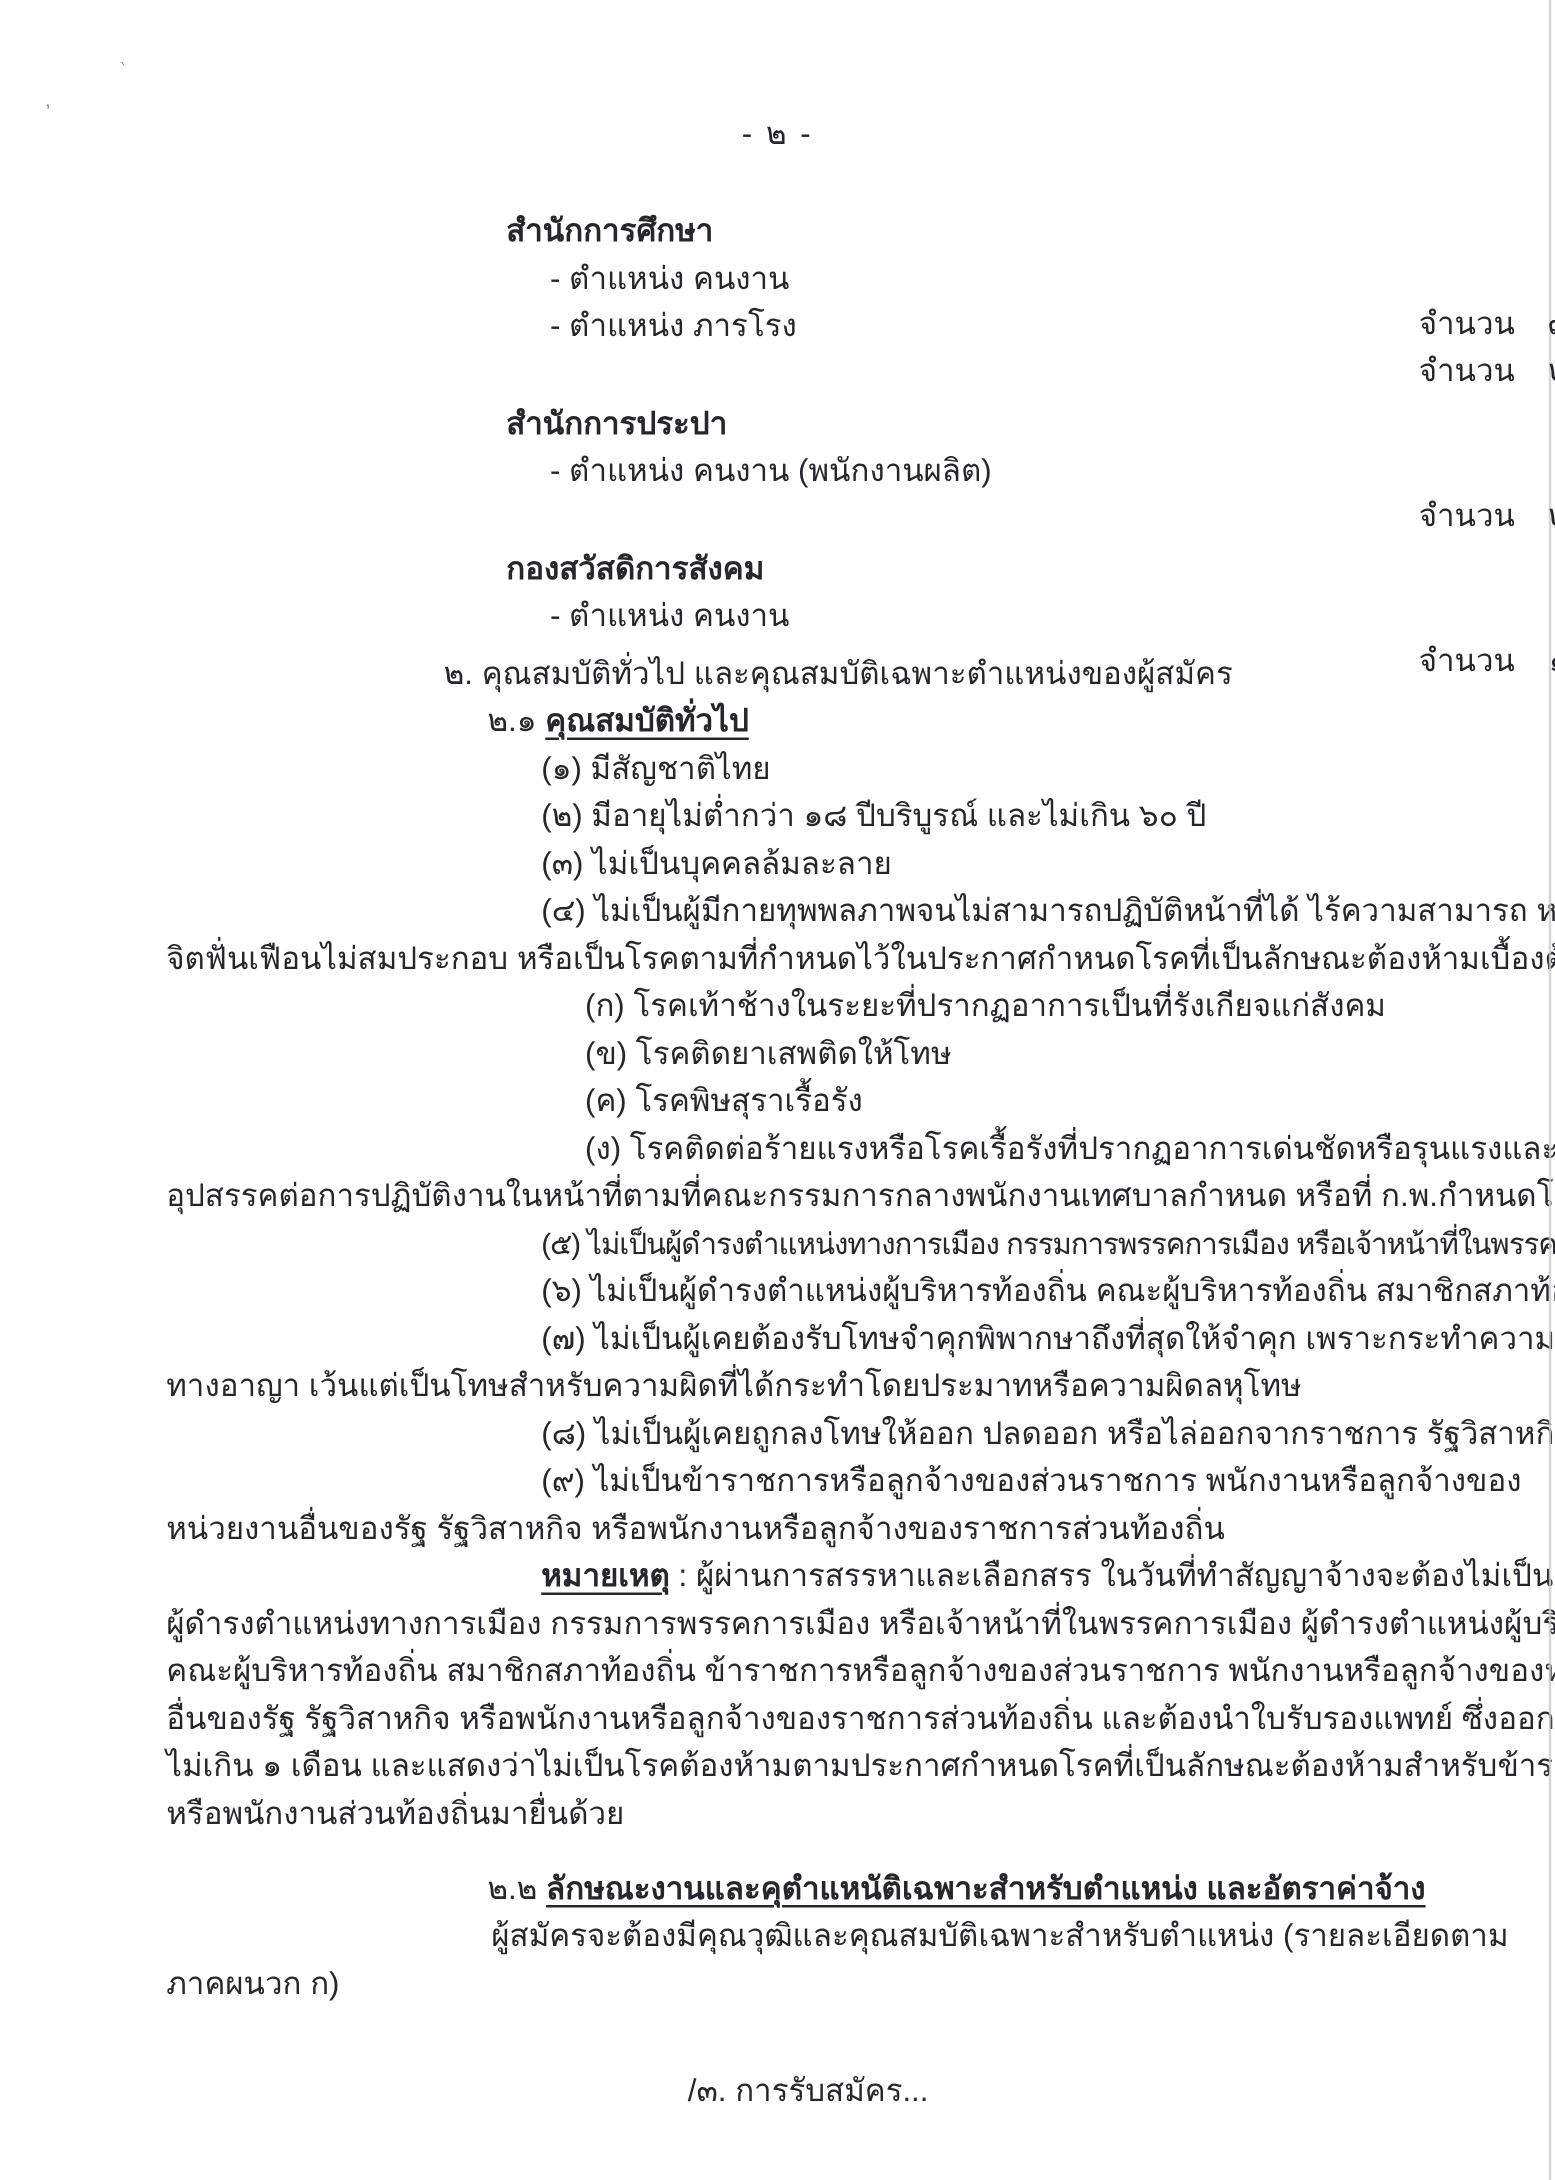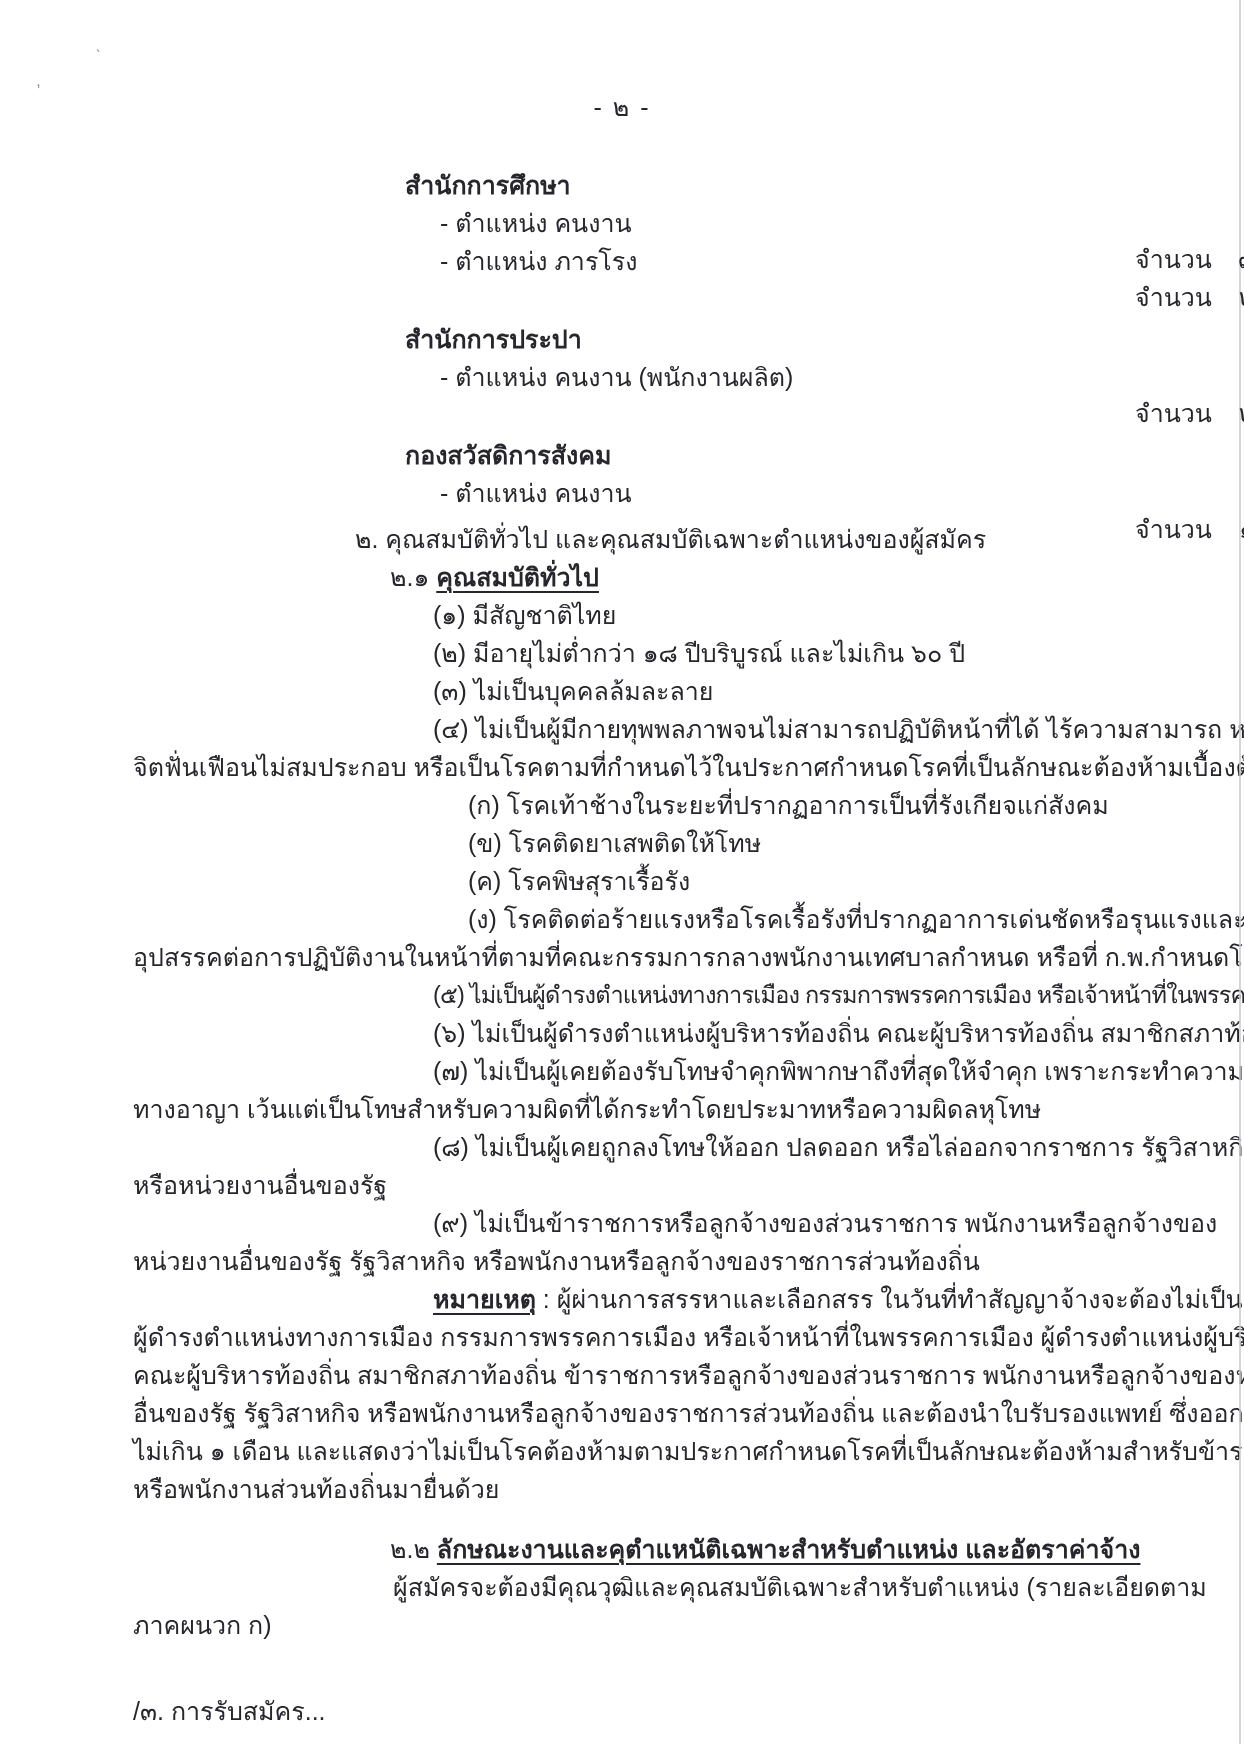--- a/index.html
+++ b/index.html
@@ -39,21 +39,21 @@
   .line.section{ margin-left:222px; }
   .line.sub{ margin-left:257px; }
   .line.item{ margin-left:300px; }
   .line.subitem{ margin-left:335px; }
   .line.intro{ margin-left:260px; }
   .line.gap{ margin-top:22px; }
   .line.condensed{ letter-spacing:-0.8px; font-size:23.5px; }
   .seg-n{ font-weight:normal; }
   .seg-b{ font-weight:normal; }
   .seg-bu{ font-weight:bold; text-decoration:underline; text-underline-offset:5px; text-decoration-thickness:1.5px; }
-  .footer-line{ margin-top:48px; text-align:left; padding-right:0; }
+  .footer-line{ margin-top:48px; text-align:center; padding-right:0; }
 </style>
 </head>
 <body>
 
 <div class="page">
   <div class="scan-edge"></div>
   <span class="artifact a1">`</span>
   <span class="artifact a2">‚</span>
 
   <div class="page-number">- ๒ -</div>
@@ -91,21 +91,20 @@
         <div class="line subitem"><span class="seg-n">(ก) โรคเท้าช้างในระยะที่ปรากฏอาการเป็นที่รังเกียจแก่สังคม</span></div>
         <div class="line subitem"><span class="seg-n">(ข) โรคติดยาเสพติดให้โทษ</span></div>
         <div class="line subitem"><span class="seg-n">(ค) โรคพิษสุราเรื้อรัง</span></div>
         <div class="line subitem"><span class="seg-n">(ง) โรคติดต่อร้ายแรงหรือโรคเรื้อรังที่ปรากฏอาการเด่นชัดหรือรุนแรงและเป็น</span></div>
         <div class="line flush"><span class="seg-n">อุปสรรคต่อการปฏิบัติงานในหน้าที่ตามที่คณะกรรมการกลางพนักงานเทศบาลกำหนด หรือที่ ก.พ.กำหนดโดยอนุโลม</span></div>
         <div class="line item condensed"><span class="seg-n">(๕) ไม่เป็นผู้ดำรงตำแหน่งทางการเมือง กรรมการพรรคการเมือง หรือเจ้าหน้าที่ในพรรคการเมือง</span></div>
         <div class="line item"><span class="seg-n">(๖) ไม่เป็นผู้ดำรงตำแหน่งผู้บริหารท้องถิ่น คณะผู้บริหารท้องถิ่น สมาชิกสภาท้องถิ่น</span></div>
         <div class="line item"><span class="seg-n">(๗) ไม่เป็นผู้เคยต้องรับโทษจำคุกพิพากษาถึงที่สุดให้จำคุก เพราะกระทำความผิด</span></div>
         <div class="line flush"><span class="seg-n">ทางอาญา เว้นแต่เป็นโทษสำหรับความผิดที่ได้กระทำโดยประมาทหรือความผิดลหุโทษ</span></div>
         <div class="line item"><span class="seg-n">(๘) ไม่เป็นผู้เคยถูกลงโทษให้ออก ปลดออก หรือไล่ออกจากราชการ รัฐวิสาหกิจ</span></div>
-        <div class="line flush"><span class="seg-n">หรือหน่วยงานอื่นของรัฐ</span></div>
         <div class="line item"><span class="seg-n">(๙) ไม่เป็นข้าราชการหรือลูกจ้างของส่วนราชการ พนักงานหรือลูกจ้างของ</span></div>
         <div class="line flush"><span class="seg-n">หน่วยงานอื่นของรัฐ รัฐวิสาหกิจ หรือพนักงานหรือลูกจ้างของราชการส่วนท้องถิ่น</span></div>
         <div class="line item"><span class="seg-bu">หมายเหตุ</span><span class="seg-n"> : ผู้ผ่านการสรรหาและเลือกสรร ในวันที่ทำสัญญาจ้างจะต้องไม่เป็น</span></div>
         <div class="line flush"><span class="seg-n">ผู้ดำรงตำแหน่งทางการเมือง กรรมการพรรคการเมือง หรือเจ้าหน้าที่ในพรรคการเมือง ผู้ดำรงตำแหน่งผู้บริหารท้องถิ่น</span></div>
         <div class="line flush"><span class="seg-n">คณะผู้บริหารท้องถิ่น สมาชิกสภาท้องถิ่น ข้าราชการหรือลูกจ้างของส่วนราชการ พนักงานหรือลูกจ้างของหน่วยงาน</span></div>
         <div class="line flush"><span class="seg-n">อื่นของรัฐ รัฐวิสาหกิจ หรือพนักงานหรือลูกจ้างของราชการส่วนท้องถิ่น และต้องนำใบรับรองแพทย์ ซึ่งออกให้</span></div>
         <div class="line flush"><span class="seg-n">ไม่เกิน ๑ เดือน และแสดงว่าไม่เป็นโรคต้องห้ามตามประกาศกำหนดโรคที่เป็นลักษณะต้องห้ามสำหรับข้าราชการ</span></div>
         <div class="line flush"><span class="seg-n">หรือพนักงานส่วนท้องถิ่นมายื่นด้วย</span></div>
         <div class="line sub gap"><span class="seg-b">๒.๒ </span><span class="seg-bu">ลักษณะงานและคุตำแหนัติเฉพาะสำหรับตำแหน่ง และอัตราค่าจ้าง</span></div>
         <div class="line intro"><span class="seg-n">ผู้สมัครจะต้องมีคุณวุฒิและคุณสมบัติเฉพาะสำหรับตำแหน่ง </span><span class="seg-b">(รายละเอียดตาม</span></div>

